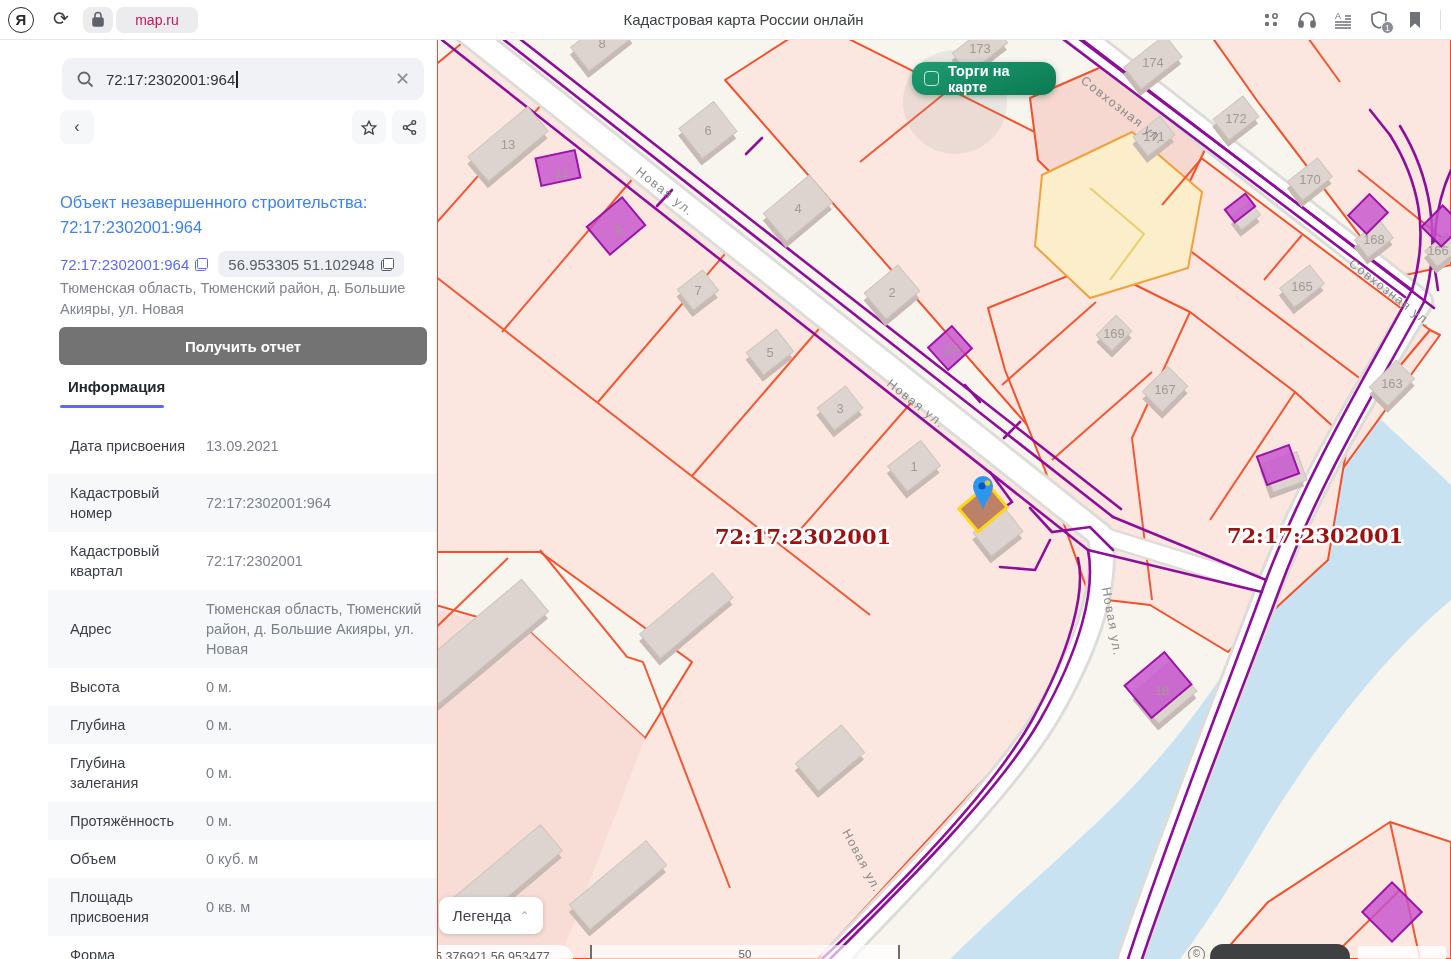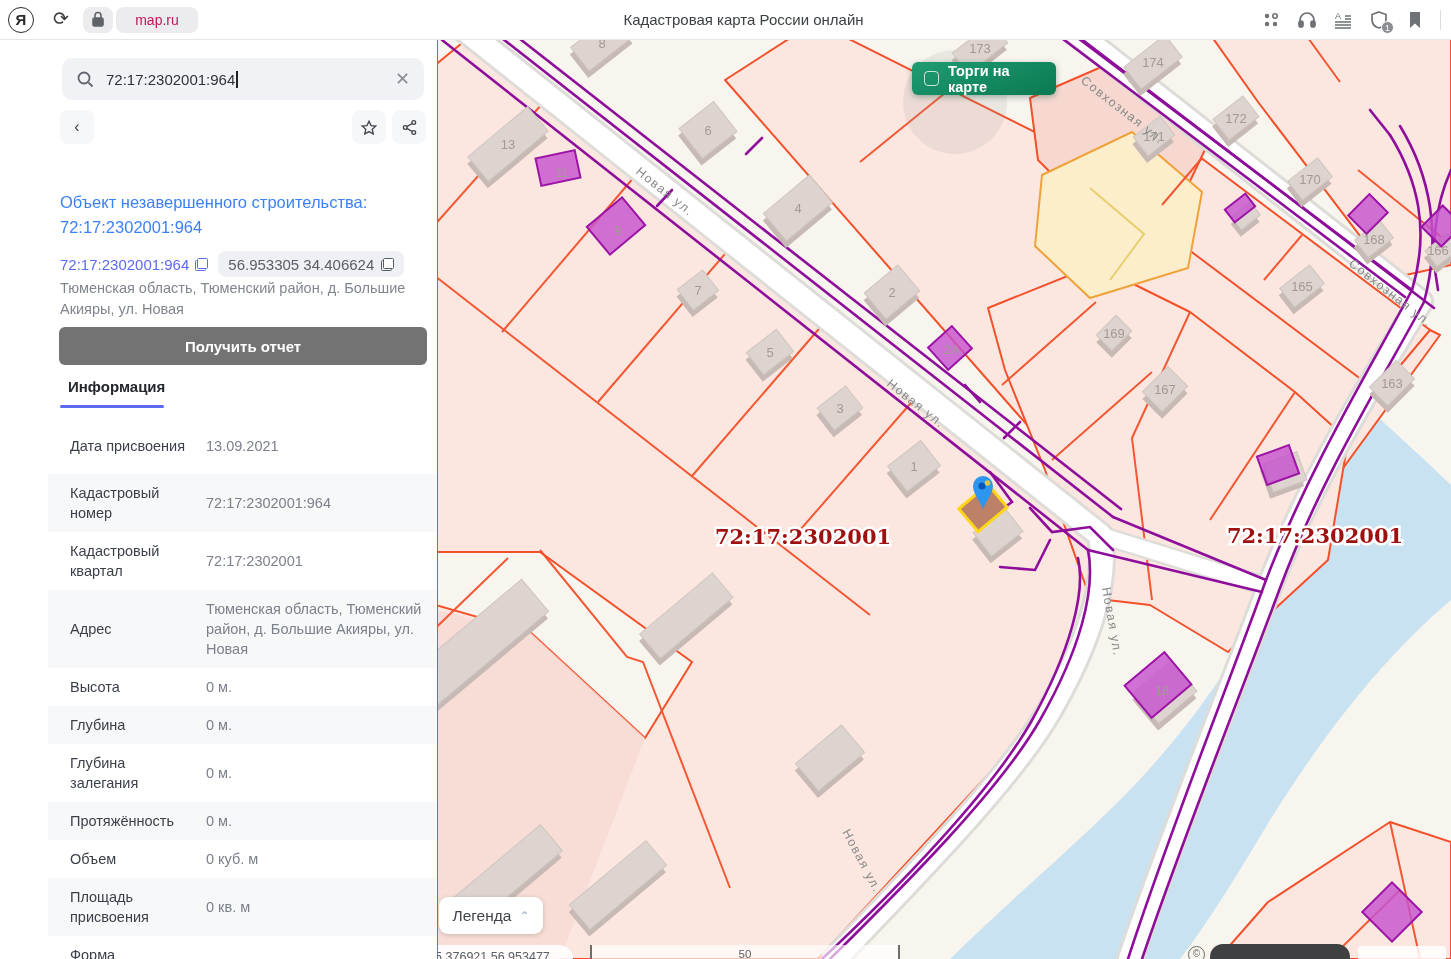--- a/index.html
+++ b/index.html
@@ -64,21 +64,21 @@
   .bm { fill:#ddd4cf; stroke:#cfc5bf; stroke-width:1; }
   .bsh { fill:#c7bab4; }
   .pm { fill:#c653ce; fill-opacity:.82; stroke:#9c13a6; stroke-width:2; }
   .bnum { fill:#a39a93; font-size:13px; text-anchor:middle; }
   .street { fill:#8a8a8a; font-size:12.5px; letter-spacing:1.5px; }
   .quarter { fill:#9e1111; font-size:21px; font-weight:bold; font-family:"DejaVu Serif", serif;
     stroke:#fff; stroke-width:5px; paint-order:stroke; text-anchor:middle; }
   .collapse-tab { position:absolute; left:0; top:17px; width:25px; height:39px; background:#fff;
     border-radius:0 10px 10px 0; box-shadow:0 1px 4px rgba(0,0,0,.2); color:#2b2f36; font-size:15px;
     text-align:center; line-height:39px; }
-  .torgi-btn { position:absolute; left:522px; top:22px; width:144px; height:33px; border-radius:6px;
+  .torgi-btn { position:absolute; left:522px; top:22px; width:144px; height:33px; border-radius:14px;
     background:linear-gradient(160deg,#1f9c73,#0b7click951); background:linear-gradient(160deg,#1f9c73,#0b7951);
     box-shadow:0 2px 6px rgba(0,60,40,.35); display:flex; align-items:center; gap:9px; padding:0 12px;
     color:#fff; font-size:14.5px; font-weight:600;justify-content:center; }
   .torgi-cb { width:15px; height:15px; border:1.5px solid rgba(255,255,255,.75); border-radius:4px; flex:none; }
   .legend-btn { position:absolute; left:17px; top:857px; width:104px; height:37px; background:#fff; border-radius:9px;
     box-shadow:0 1px 5px rgba(0,0,0,.18); display:flex; align-items:center; justify-content:center; gap:8px;
     font-size:15.5px; color:#40434a;margin-left:32px; }
   .chev-up { color:#9fb0c9; font-size:12px; }
   .coords-pill { position:absolute; left:15px; top:905px; width:168px; height:28px; background:rgba(255,255,255,.88);
     border-radius:14px; text-align:center; font-size:12.5px; color:#5a5f66; padding-top:5px; }
@@ -171,21 +171,21 @@
   <div class="obj-title">
     <div>Объект незавершенного строительства:</div>
     <div>72:17:2302001:964</div>
   </div>
   <div class="chips">
     <span class="link-chip">
       <span>72:17:2302001:964</span>
       <span class="copy-ic"></span>
     </span>
     <span class="coord-chip">
-      <span>56.953305 34.406624</span>
+      <span>56.953305 51.102948</span>
       <span class="copy-ic"></span>
     </span>
   </div>
   <div class="addr">Тюменская область, Тюменский район, д. Большие Акияры, ул. Новая</div>
   <button class="report-btn">Получить отчет</button>
   <div class="tab">Информация</div>
   <div class="tab-underline"></div>
 
   <div class="info-table">
     <div class="irow r2">

